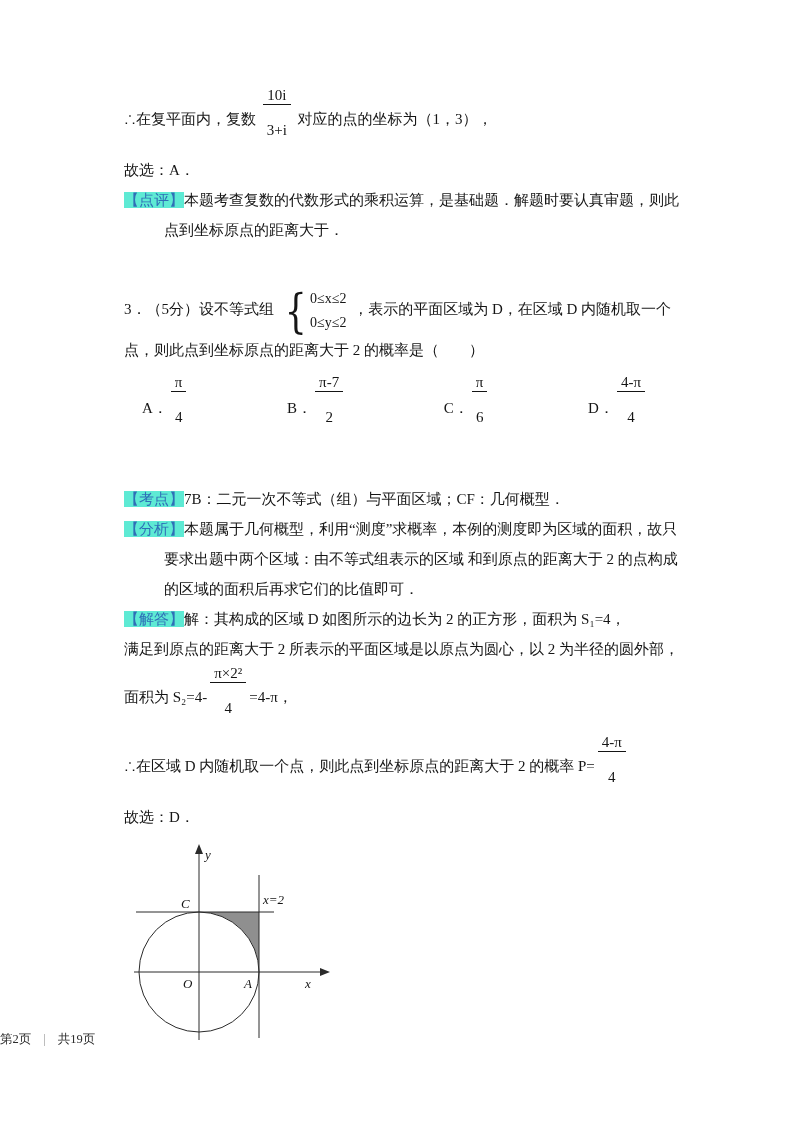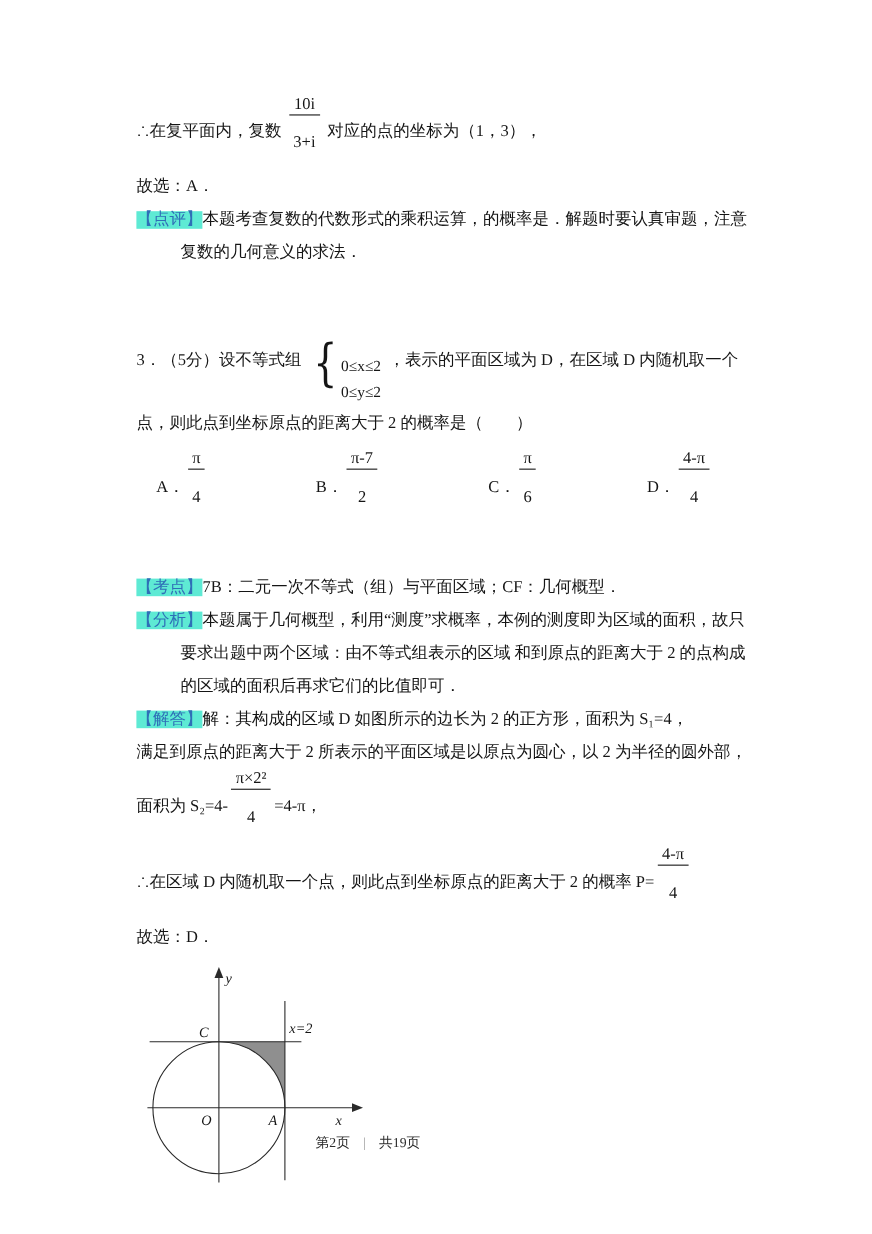--- a/index.html
+++ b/index.html
@@ -16,50 +16,50 @@
   .gap-lg { height:42px; }
 
   
   .frac { display:inline-block; vertical-align:middle; text-align:center; margin:0 3px; line-height:18px; }
   .frac .num { display:block; padding:0 4px;font-family:Liberation Serif, serif; }
   .frac .den { display:block; border-top:1px solid #151515; padding:16px 4px; }
 
   
   .sys { display:inline-flex; align-items:center; vertical-align:middle; margin:0 3px; }
   .sys .brace { font-size:46px; line-height:1; font-weight:400; transform:scaleX(.75); font-family:"DejaVu Serif",serif; }
-  .sys .lines { display:flex; flex-direction:column; line-height:24px; font-size:14px;margin-top:35px; }
+  .sys .lines { display:flex; flex-direction:column; line-height:24px; font-size:14px; }
 
   
   .options { display:flex; justify-content:space-between; padding:0 34px 0 18px; margin-top:8px; }
   .option { display:flex; align-items:center; }
 
   .figure { margin-top:10px; margin-left:0; }
 
-  .footer { position:absolute; top:1031px; left:0; width:669px; text-align:center; font-size:12.5px; color:#2b2b2b; }
+  .footer { position:absolute; top:1031px; left:0; width:669px; text-align:left; font-size:12.5px; color:#2b2b2b; }
   .footer .sep { color:#9a9a9a; margin:0 12px; }
 </style>
 </head>
 <body>
 
 <div class="page">
   <div class="content">
 
     <p class="para">
       <span>∴在复平面内，复数</span>
       <span class="frac">
         <span class="num">10i</span>
         <span class="den">3+i</span>
       </span>
       <span>对应的点的坐标为（1，3），</span>
     </p>
 
     <p class="para">故选：A．</p>
 
     <p class="para hang">
-      <span class="tag">【点评】</span><span>本题考查复数的代数形式的乘积运算，的概率是．解题时要认真审题，注意复数的几何意义的求法．</span>
+      <span class="tag">【点评】</span><span>本题考查复数的代数形式的乘积运算，是基础题．解题时要认真审题，则此点到坐标原点的距离大于．</span>
     </p>
 
     <div class="gap-lg"></div>
 
     <p class="para">
       <span>3．（5分）设不等式组</span>
       <span class="sys">
         <span class="brace">{</span>
         <span class="lines">
           <span>0≤x≤2</span>

